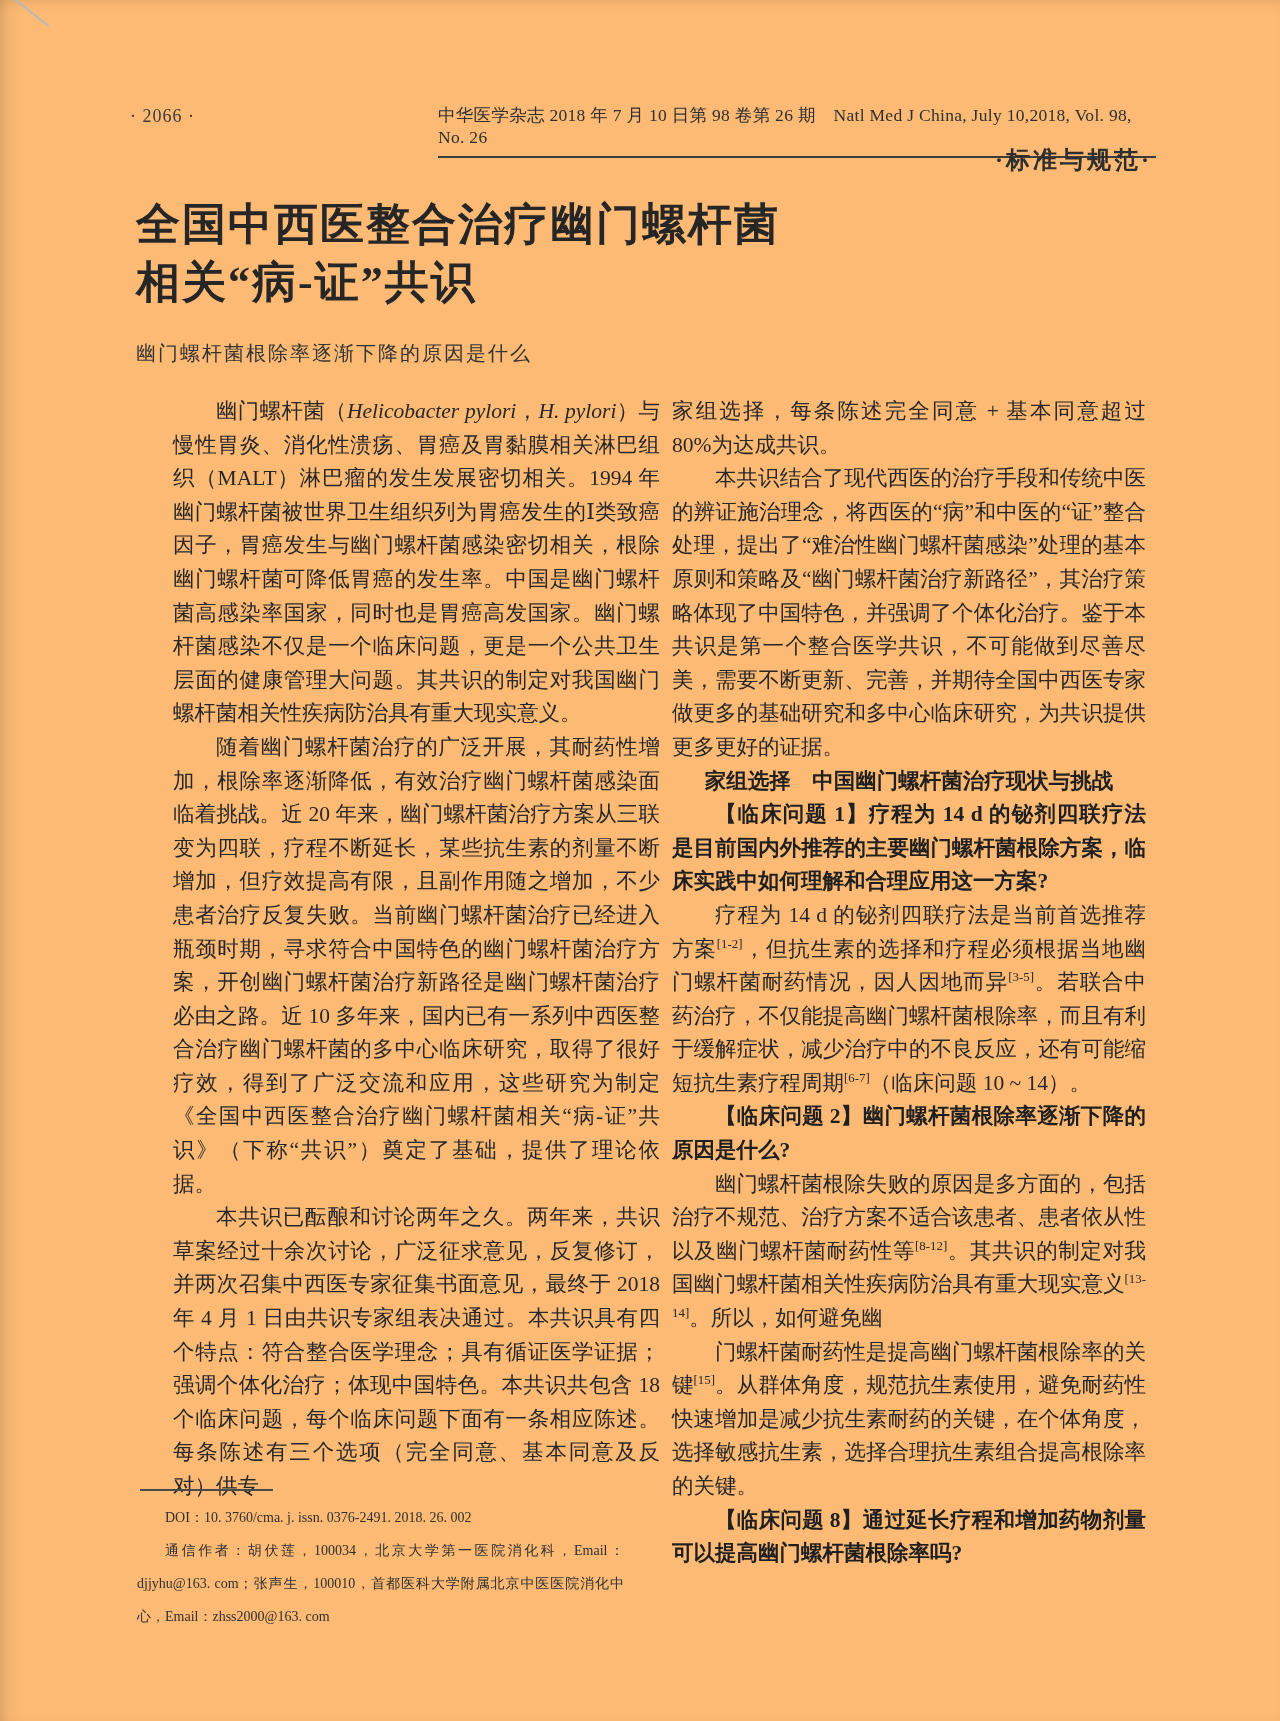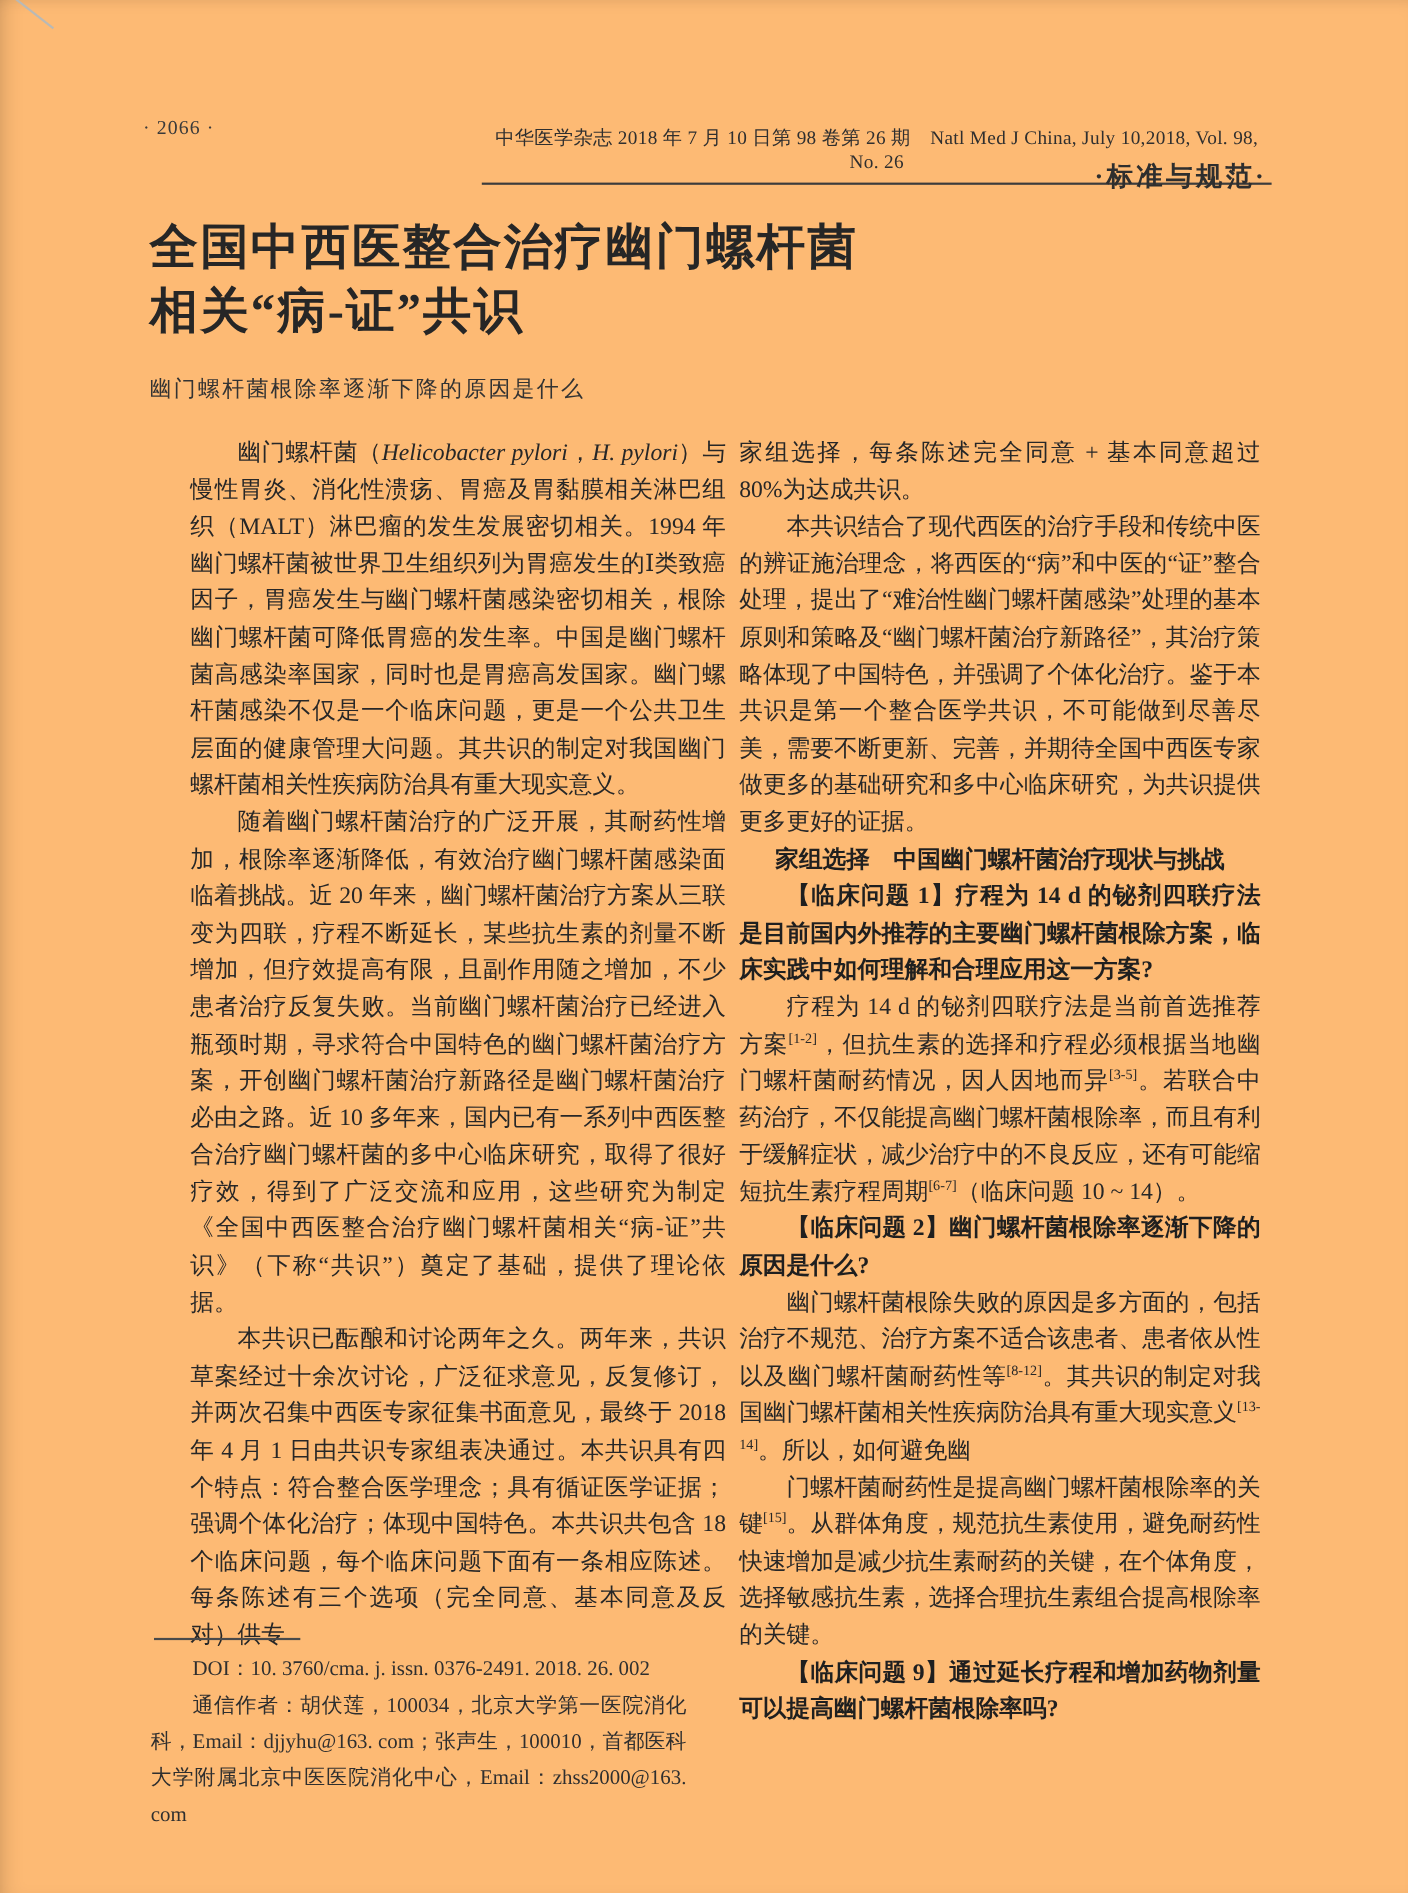--- a/index.html
+++ b/index.html
@@ -2,39 +2,39 @@
 <html><head>
 <meta charset="utf-8">
 <style>
   html,body{margin:0;padding:0;}
   body{background:#e8e8e6;font-family:"Liberation Serif","DejaVu Serif",serif;}
   #page{position:relative;width:1280px;height:1721px;background:#fdba74;overflow:hidden;
         box-shadow:inset 14px 0 22px -16px rgba(0,0,0,.25), inset 0 10px 18px -14px rgba(0,0,0,.15);}
   .ink{color:#2b2b2b;}
   
   .page-number{position:absolute;left:130px;top:106px;font-size:18px;color:#3a3a3a;letter-spacing:1px;}
-  .journal-citation{position:absolute;left:438px;top:113px;width:718px;text-align:center;
+  .journal-citation{position:absolute;left:438px;top:103px;width:718px;
         font-size:17.5px;color:#2f2f2f;border-bottom:2px solid #3c3c3c;padding-bottom:8px;letter-spacing:.3px;}
   .column-label{position:absolute;right:128px;top:144px;font-size:24px;font-weight:bold;color:#2e2e2e;letter-spacing:3px;}
   
   .article-title{position:absolute;left:136px;top:196px;width:660px;font-size:44px;font-weight:bold;
         color:#262626;line-height:58px;letter-spacing:2px;}
   .byline{position:absolute;left:136px;top:340px;font-size:20px;color:#333;letter-spacing:2px;}
   
   .col{position:absolute;top:395px;font-size:21.5px;line-height:33.6px;color:#272727;text-align:justify;}
   .col p{margin:0;}
   #left-col{left:137px;width:487px;margin-left:36px;}
   #right-col{left:672px;width:474px;}
   .indent{text-indent:2em;}
   .q{font-weight:bold;color:#1f1f1f;}
   .section-heading{font-weight:bold;text-align:center;text-indent:0;margin:15px 0 10px 0;color:#1f1f1f;}
   sup{font-size:0.6em;line-height:0;vertical-align:super;letter-spacing:0;}
   .it{font-style:italic;}
   
-  #footnote{position:absolute;left:137px;top:1489px;width:487px;font-size:19px;line-height:33px;
+  #footnote{position:absolute;left:137px;top:1489px;width:487px;font-size:14px;line-height:33px;
         color:#2f2f2f;text-align:justify;}
   .footnote-rule{width:133px;border:none;border-top:2px solid #4a4a4a;margin:0 0 10px 3px;}
   #footnote p{margin:0;text-indent:2em;}
   
   .scan-artifact{position:absolute;left:-6px;top:-18px;width:70px;height:2px;background:#b9b9b5;
         transform:rotate(38deg);transform-origin:left top;}
 </style>
 </head>
 <body>
 
@@ -65,15 +65,15 @@
 
   <div id="right-col" class="col">
     <p>家组选择，每条陈述完全同意 + 基本同意超过 80%为达成共识。</p>
     <p class="indent">本共识结合了现代西医的治疗手段和传统中医的辨证施治理念，将西医的“病”和中医的“证”整合处理，提出了“难治性幽门螺杆菌感染”处理的基本原则和策略及“幽门螺杆菌治疗新路径”，其治疗策略体现了中国特色，并强调了个体化治疗。鉴于本共识是第一个整合医学共识，不可能做到尽善尽美，需要不断更新、完善，并期待全国中西医专家做更多的基础研究和多中心临床研究，为共识提供更多更好的证据。</p>
     <p class="section-heading">家组选择　中国幽门螺杆菌治疗现状与挑战</p>
     <p class="indent q">【临床问题 1】疗程为 14 d 的铋剂四联疗法是目前国内外推荐的主要幽门螺杆菌根除方案，临床实践中如何理解和合理应用这一方案?</p>
     <p class="indent"><span>疗程为 14 d 的铋剂四联疗法是当前首选推荐方案</span><sup>[1-2]</sup><span>，但抗生素的选择和疗程必须根据当地幽门螺杆菌耐药情况，因人因地而异</span><sup>[3-5]</sup><span>。若联合中药治疗，不仅能提高幽门螺杆菌根除率，而且有利于缓解症状，减少治疗中的不良反应，还有可能缩短抗生素疗程周期</span><sup>[6-7]</sup><span>（临床问题 10 ~ 14）。</span></p>
     <p class="indent q">【临床问题 2】幽门螺杆菌根除率逐渐下降的原因是什么?</p>
     <p class="indent"><span>幽门螺杆菌根除失败的原因是多方面的，包括治疗不规范、治疗方案不适合该患者、患者依从性以及幽门螺杆菌耐药性等</span><sup>[8-12]</sup><span>。其共识的制定对我国幽门螺杆菌相关性疾病防治具有重大现实意义</span><sup>[13-14]</sup><span>。所以，如何避免幽</span></p>
     <p class="indent"><span>门螺杆菌耐药性是提高幽门螺杆菌根除率的关键</span><sup>[15]</sup><span>。从群体角度，规范抗生素使用，避免耐药性快速增加是减少抗生素耐药的关键，在个体角度，选择敏感抗生素，选择合理抗生素组合提高根除率的关键。</span></p>
-    <p class="indent q">【临床问题 9】通过延长疗程和增加药物剂量可以提高幽门螺杆菌根除率吗?</p>
+    <p class="indent q">【临床问题 8】通过延长疗程和增加药物剂量可以提高幽门螺杆菌根除率吗?</p>
   </div>
 </div>
 
 </body></html>

